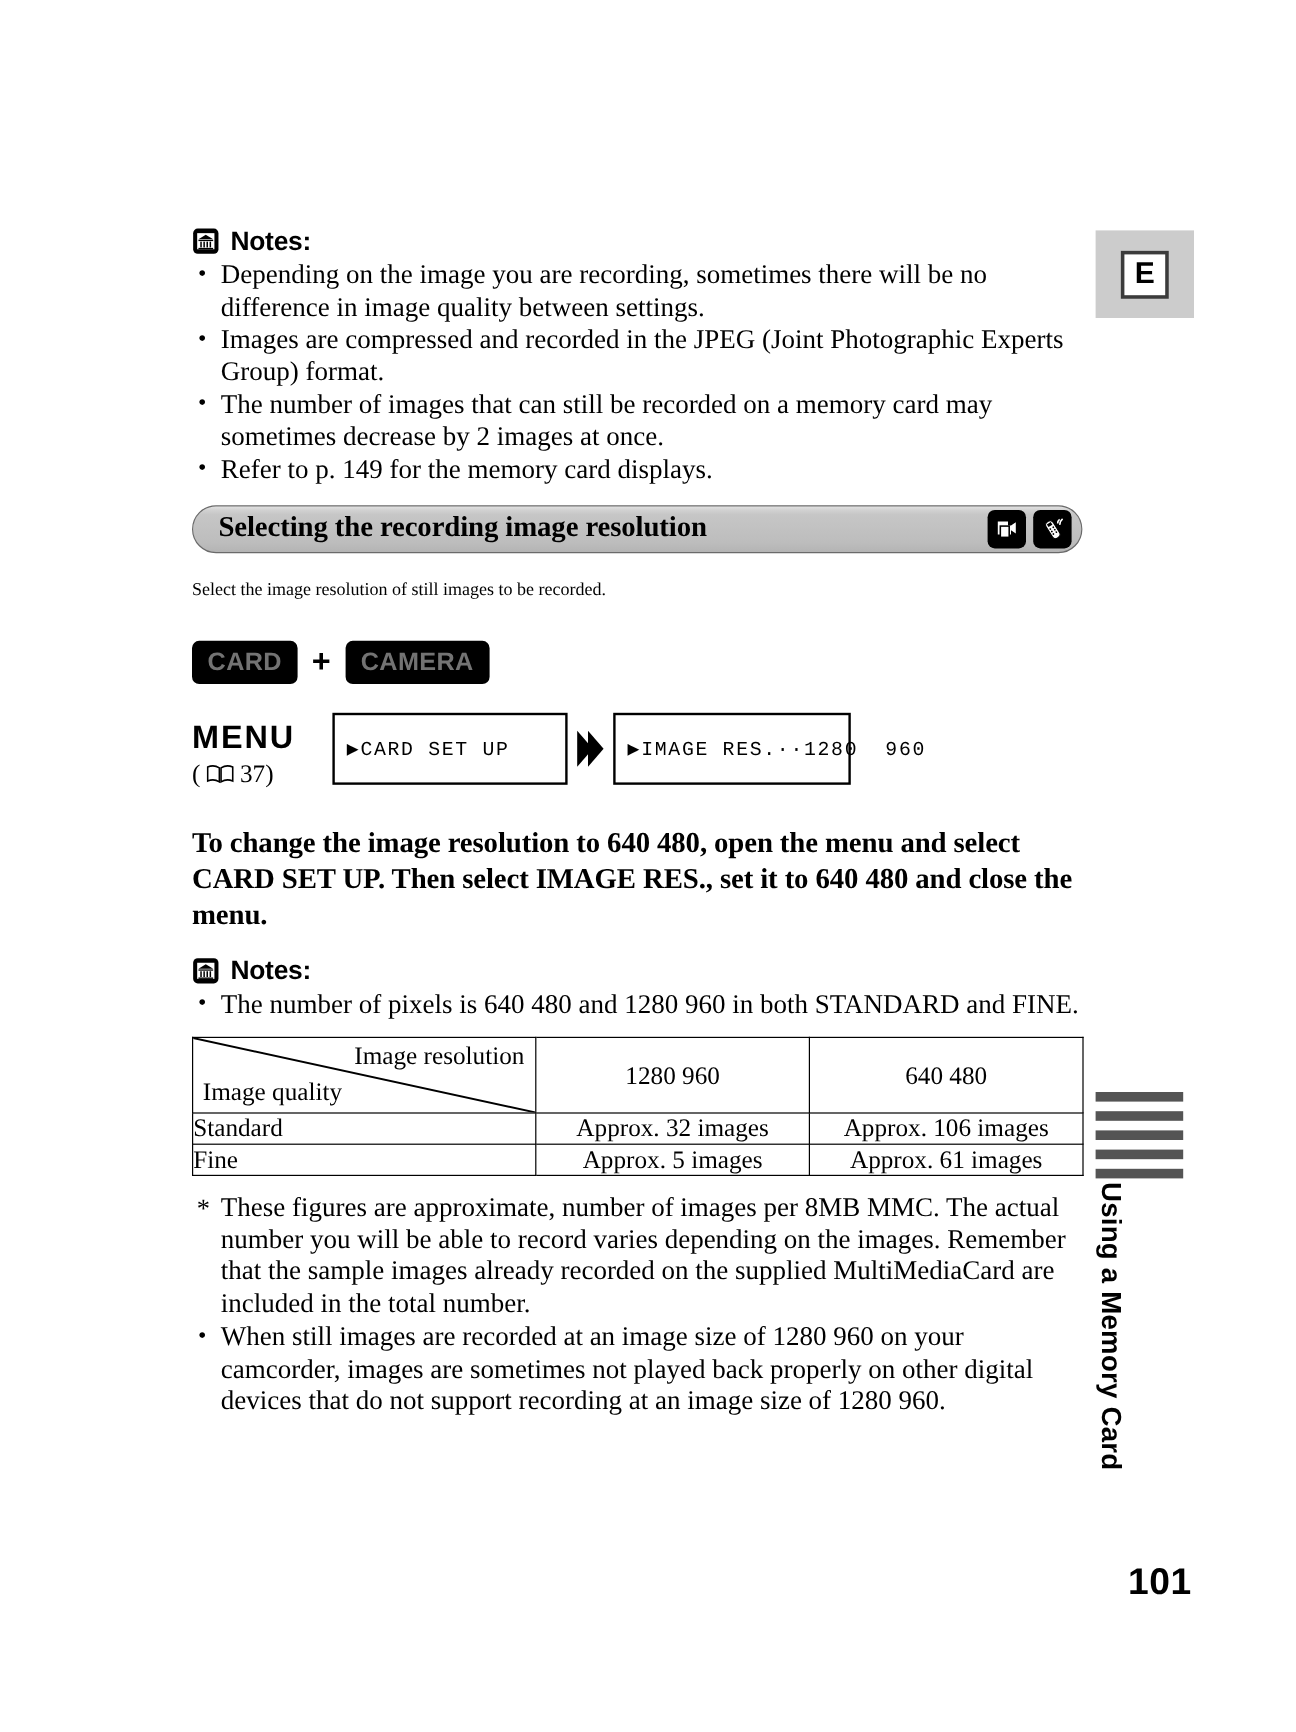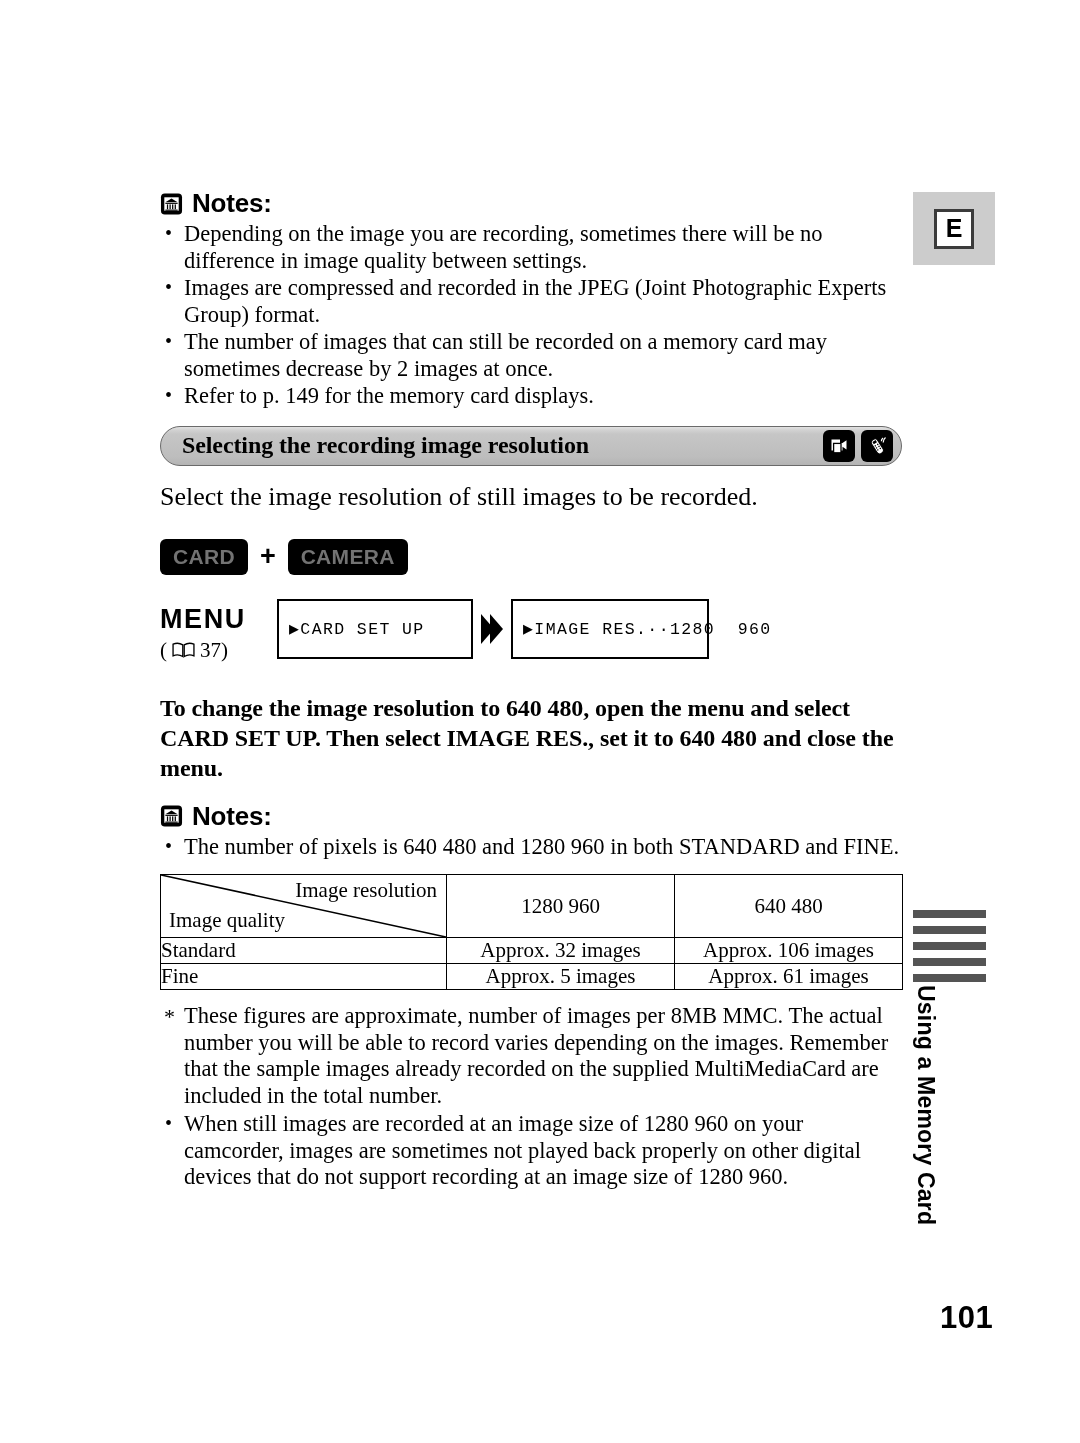--- a/index.html
+++ b/index.html
@@ -60,21 +60,21 @@
   }
   .notes-icon {
     width: 23px;
     height: 24px;
     flex: 0 0 auto;
     display: block;
   }
   .notes-title {
     font-family: "Liberation Sans", sans-serif;
     font-weight: bold;
-    font-size: 26px;
+    font-size: 22px;
     letter-spacing: -0.2px;
   }
 
   
   ul.bullets {
     list-style: none;
     margin: 0;
     padding: 0;
   }
   ul.bullets li {
@@ -124,21 +124,21 @@
     width: 32px;
     height: 32px;
     background: #000000;
     border-radius: 6px;
     display: flex;
     align-items: center;
     justify-content: center;
   }
 
   .intro-line {
-    font-size: 26px;
+    font-size: 15px;
     line-height: 26px;
     margin-top: 18px;
   }
 
   
   .mode-row {
     display: flex;
     align-items: center;
     gap: 12px;
     margin-top: 29px;

